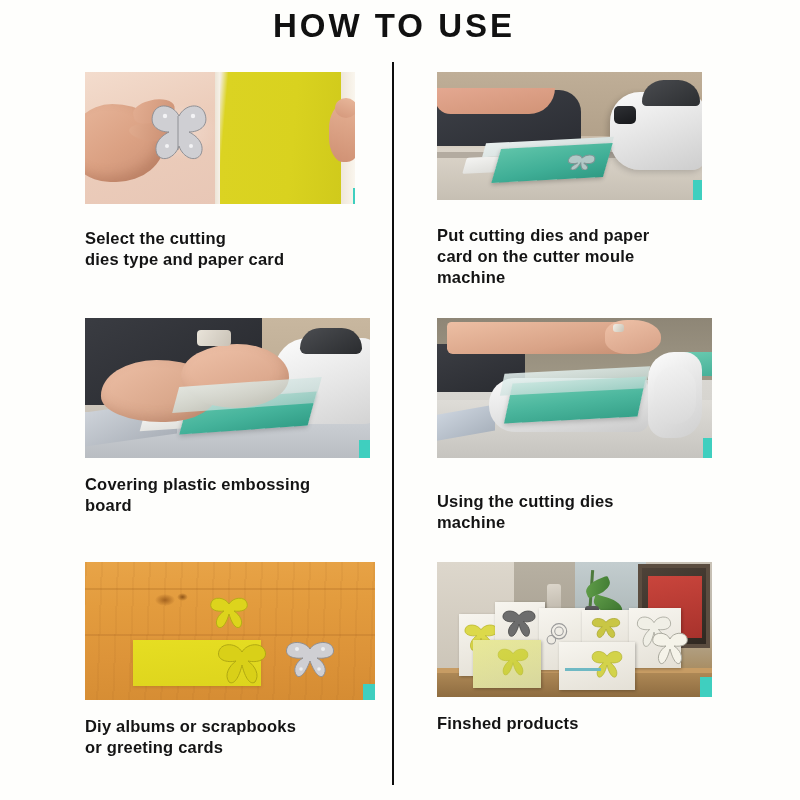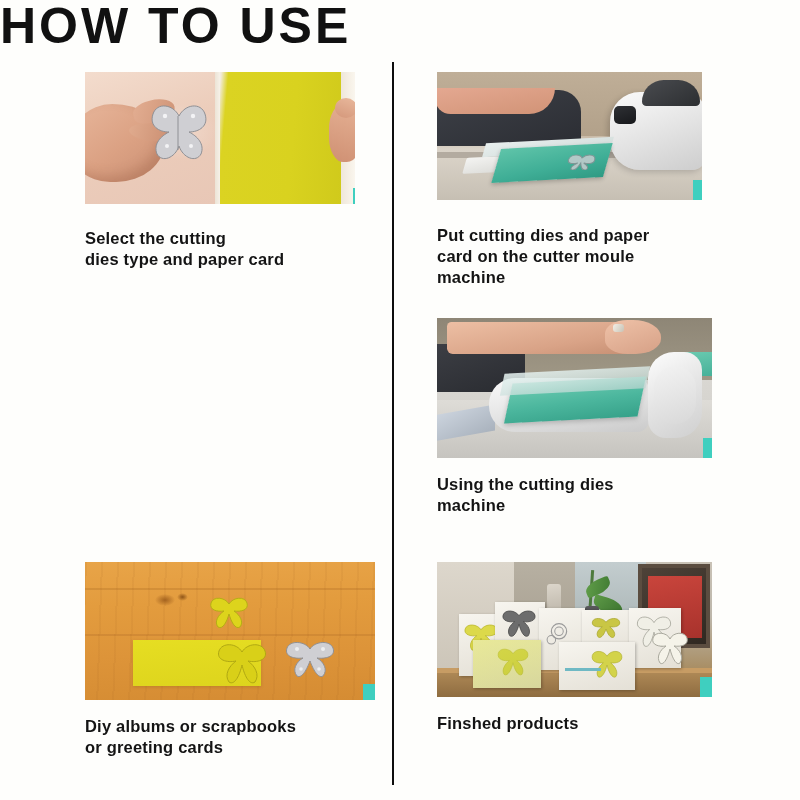--- a/index.html
+++ b/index.html
@@ -19,21 +19,22 @@
     width: 800px;
     height: 800px;
   }
 
   
   .title {
     position: absolute;
     top: 2px;
     left: 0;
     width: 788px;
-    font-size: 50px;
+    text-align: center;
+    font-size: 33px;
     font-weight: bold;
     letter-spacing: 3px;
     color: #111111;
     line-height: 48px;
     font-family: "Liberation Sans", sans-serif;
   }
 
   
   .divider {
     position: absolute;
@@ -368,38 +369,57 @@
       <svg class="p2-die silver-bfly" viewBox="0 0 36 16">
         <path d="M18 4 C15 0,6 0,5 5 C4 10,10 10,15 9 C11 11,8 14,11 16 C15 17,17 12,18 9 C19 12,21 17,25 16 C28 14,25 11,21 9 C26 10,32 10,31 5 C30 0,21 0,18 4 Z" fill="#2a4a44" stroke="#1d3a35"></path>
       </svg>
       <div class="badge" style="right:-35px; bottom:-18px; width:44px; height:38px; font-size:27px;">2</div>
     </div>
     <div class="caption" style="margin-top:25px; width:272px;">Put cutting dies and paper
 card on the cutter moule
 machine</div>
   </div>
 
+  <div class="step" style="left:85px; top:318px;">
+    <div class="photo p3">
+      <div class="p3-wall"></div>
+      <div class="p3-dark"></div>
+      <div class="p3-table"></div>
+      <div class="p3-tableL"></div>
+      <div class="p3-machine"></div>
+      <div class="p3-mhandle"></div>
+      <div class="p3-tray"></div>
+      <div class="p3-plate"></div>
+      <div class="p3-clear"></div>
+      <div class="p3-hand1"></div>
+      <div class="p3-hand2"></div>
+      <div class="p3-watch"></div>
+      <div class="badge" style="right:-33px; bottom:-20px; width:44px; height:38px; font-size:27px;">3</div>
+    </div>
+    <div class="caption" style="margin-top:16px; width:300px;">Covering plastic embossing
+board</div>
+  </div>
 
   <div class="step" style="left:437px; top:318px;">
     <div class="photo p4">
       <div class="p4-wall"></div>
       <div class="p4-dark"></div>
       <div class="p4-table"></div>
       <div class="p4-blue"></div>
       <div class="p4-tealR"></div>
       <div class="p4-body"></div>
       <div class="p4-plate"></div>
       <div class="p4-clear"></div>
       <div class="p4-rknob"></div>
       <div class="p4-arm"></div>
       <div class="p4-hand"></div>
       <div class="p4-ring"></div>
       <div class="badge" style="right:-35px; bottom:-18px; width:44px; height:38px; font-size:27px;">4</div>
     </div>
-    <div class="caption" style="margin-top:16px; width:272px;">Using the cutting dies
+    <div class="caption" style="margin-top:33px; width:272px;">Using the cutting dies
 machine</div>
   </div>
 
   <div class="step" style="left:437px; top:562px;">
     <div class="photo p6">
       <div class="p6-wallL"></div>
       <div class="p6-wallM"></div>
       <div class="p6-window"></div>
       <div class="p6-frame">
         <div class="p6-framein"></div>

